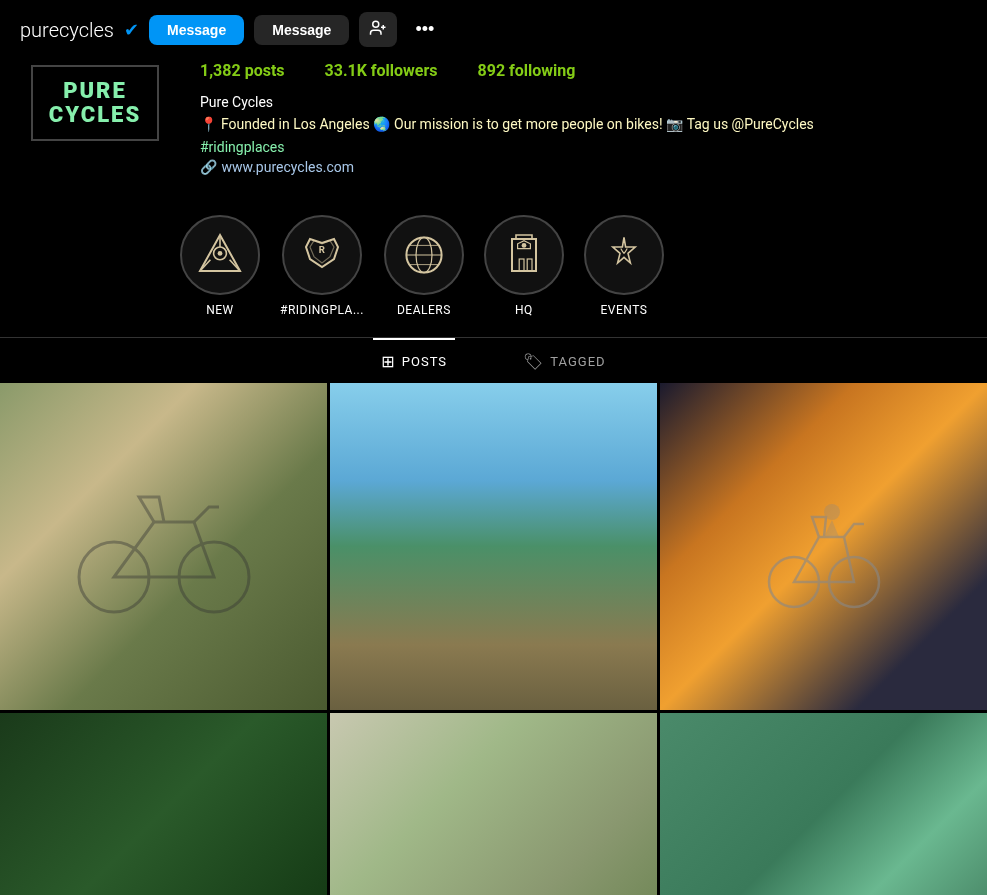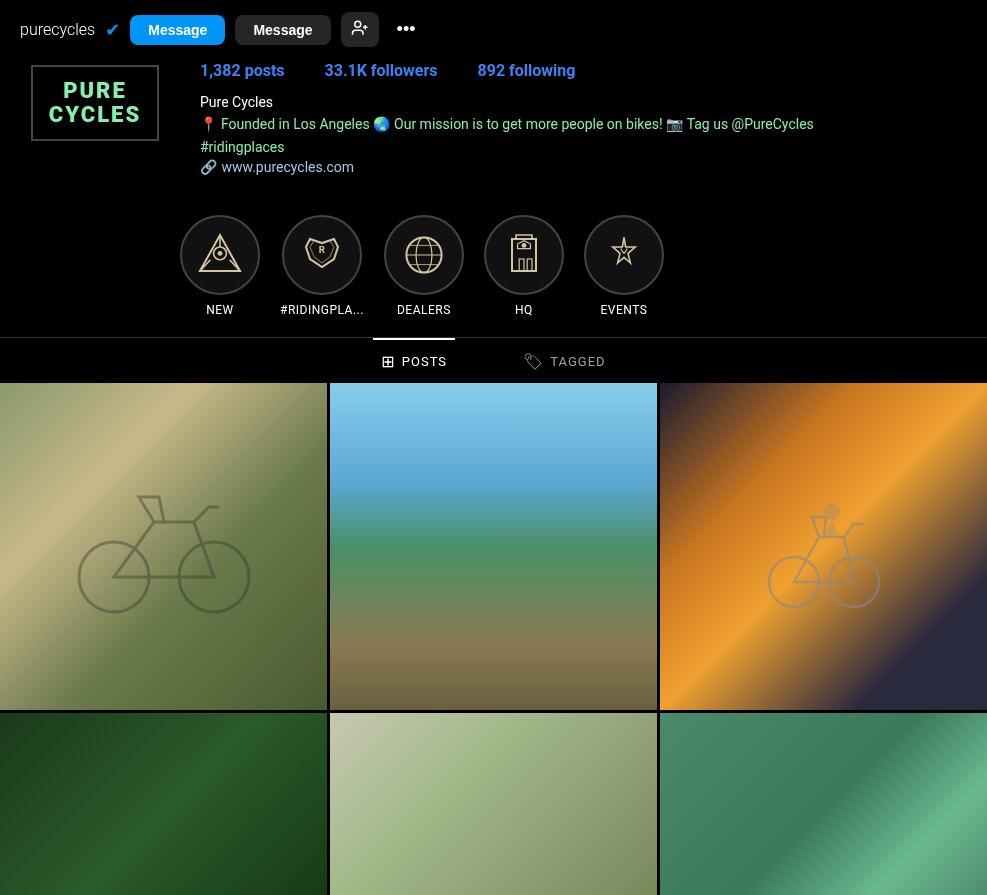--- a/index.html
+++ b/index.html
@@ -13,21 +13,21 @@
     }
 
     
     .header-top {
       display: flex;
       align-items: center;
       padding: 12px 20px 8px 20px;
       gap: 10px;
     }
     .username {
-      font-size: 16px;
+      font-size: 20px;
       font-weight: 300;
       color: #fff;
     }
     .verified-badge {
       color: #0095f6;
       font-size: 18px;
     }
     .follow-btn {
       background: #0095f6;
       color: #fff;
@@ -100,35 +100,35 @@
     }
 
     .stats-row {
       display: flex;
       gap: 40px;
       margin-bottom: 14px;
       padding-top: 6px;
     }
     .stat-item {
       font-size: 16px;
-      color: #3b82f6;
+      color: #84cc16;
     }
     .stat-item span {
       font-weight: 700;
     }
 
     .bio-name {
       font-weight: 400;
       font-size: 14px;
       margin-bottom: 4px;
     }
     .bio-text {
       font-size: 14px;
       line-height: 1.5;
-      color: #86efac;
+      color: #fef9c3;
       margin-bottom: 4px;
     }
     .bio-hashtag {
       font-size: 14px;
       color: #86efac;
       margin-bottom: 4px;
     }
     .bio-link {
       font-size: 14px;
       color: #a8c7e8;

